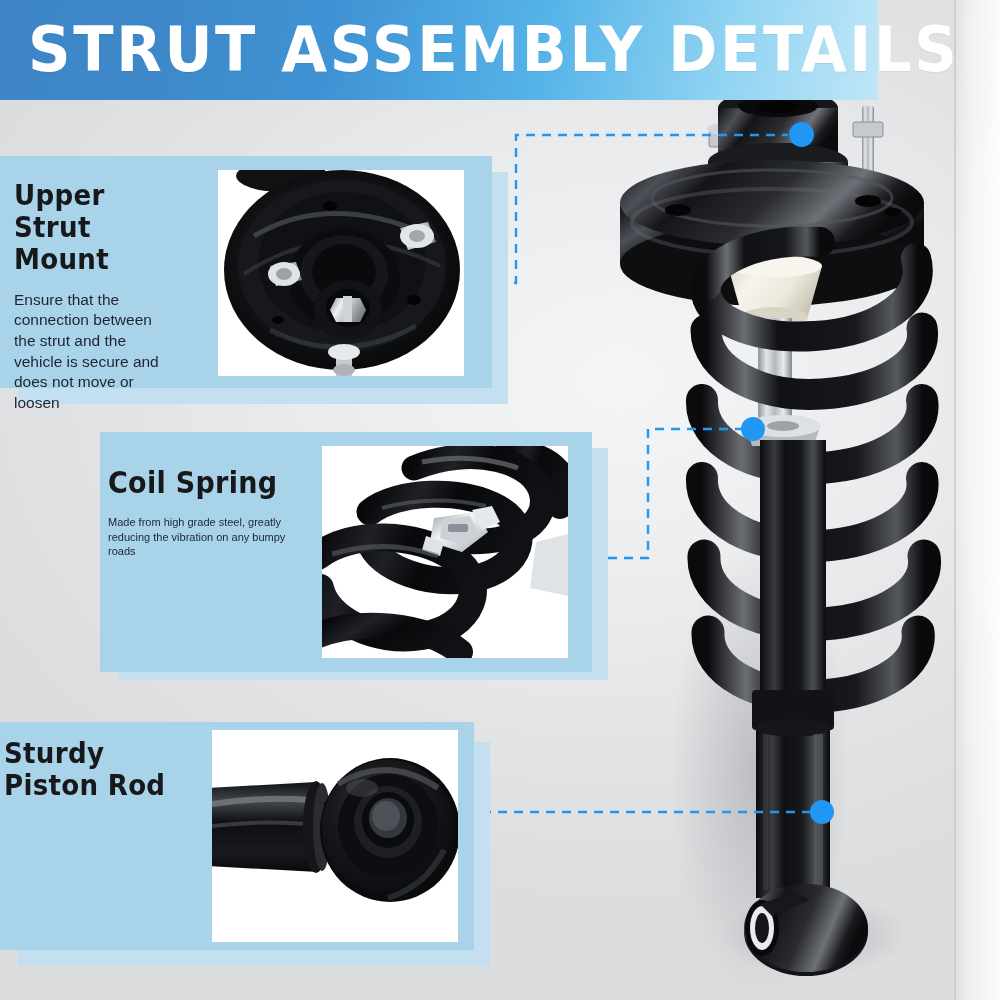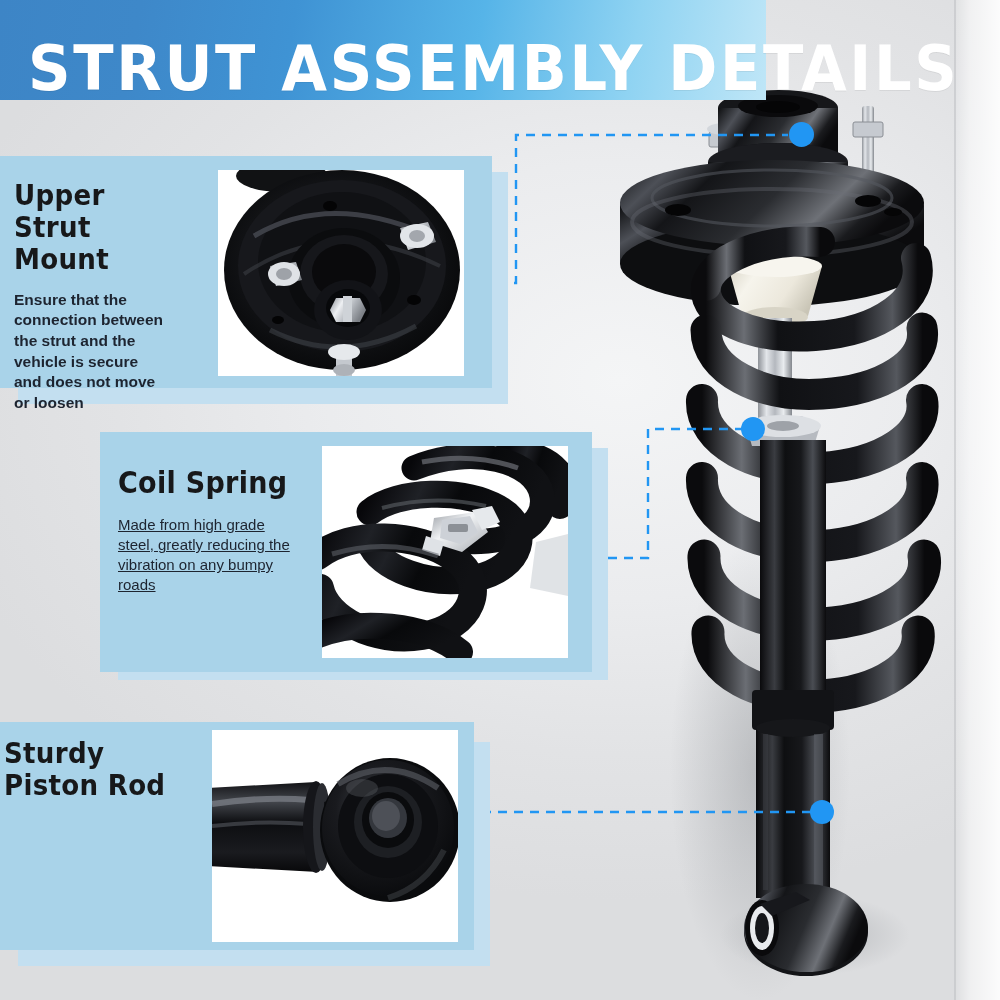--- a/index.html
+++ b/index.html
@@ -11,23 +11,23 @@
   .stage{position:relative;width:1000px;height:1000px;overflow:hidden;
     background:
       radial-gradient(ellipse 700px 520px at 62% 38%, #f4f5f6 0%, #ebecee 42%, #e2e3e5 72%, #dcdddf 100%);
   }
   
   .bg-seam{position:absolute;top:0;right:0;width:46px;height:1000px;
     background:linear-gradient(to right,rgba(255,255,255,0) 0%,rgba(255,255,255,.55) 35%,rgba(255,255,255,.9) 100%);}
   .bg-seam2{position:absolute;top:0;right:44px;width:2px;height:1000px;background:rgba(190,192,195,.55);}
 
   
-  .banner{position:absolute;left:0;top:0;width:766px;height:100px;
+  .banner{position:absolute;left:0;top:0;width:878px;height:100px;
     background:linear-gradient(100deg,#3d85c6 0%,#3e88c9 18%,#3f93d4 38%,#56b4e8 62%,#8fd3f2 82%,#bfe6f7 100%);
-    display:flex;align-items:flex-end;}
+    display:flex;align-items:center;}
   .banner-title{
     margin:0 0 0 28px;
     font-family:"DejaVu Sans Condensed","Liberation Sans Narrow","Liberation Sans",sans-serif;
     font-weight:700;font-size:62px;line-height:1;letter-spacing:2.5px;
     color:#ffffff;white-space:nowrap;
     transform:scaleX(1.06);transform-origin:left center;
     text-shadow:0 1px 0 rgba(0,0,0,.06);
   }
   
   .banner-title-wrap{position:relative;}
@@ -232,21 +232,21 @@
   <svg class="conn" style="left:466px;top:800px;width:360px;height:24px;" viewBox="0 0 360 24">
     <line x1="0" y1="12" x2="348" y2="12" stroke="#2196f3" stroke-width="2.4" stroke-dasharray="9 7"></line>
   </svg>
   <div class="dot" style="left:810px;top:800px;width:24px;height:24px;"></div>
 
   <div class="card-shadow" style="left:18px;top:172px;width:490px;height:232px;"></div>
   <div class="card" style="left:0px;top:156px;width:492px;height:232px;">
     <div class="card-inner">
       <div class="card-text" style="padding:24px 10px 4px 14px;width:177px;">
         <h2 class="card-h" style="font-size:29px;line-height:1.10;margin-bottom:14px;">Upper  Strut Mount</h2>
-        <p class="card-p" style="font-size:15.5px;line-height:1.33;font-weight:bold;">Ensure that the connection between the strut and the vehicle is secure and does not move or loosen</p>
+        <p class="card-p" style="font-size:15.5px;line-height:1.33;">Ensure that the connection between the strut and the vehicle is secure and does not move or loosen</p>
       </div>
     </div>
 
     <div class="photo" style="left:218px;top:14px;width:246px;height:206px;">
       <svg class="photo-svg" viewBox="0 0 246 206" xmlns="http://www.w3.org/2000/svg">
         <defs>
           <radialGradient id="p1a" cx="0.48" cy="0.46" r="0.62">
             <stop offset="0%" stop-color="#3a3d43"></stop>
             <stop offset="42%" stop-color="#1b1c20"></stop>
             <stop offset="78%" stop-color="#0c0d0f"></stop>
@@ -295,23 +295,23 @@
         <ellipse cx="112" cy="36" rx="7" ry="5" fill="#040405"></ellipse>
         <ellipse cx="196" cy="130" rx="7" ry="5" fill="#040405"></ellipse>
         <ellipse cx="60" cy="150" rx="6" ry="4" fill="#040405"></ellipse>
       </svg>
     </div>
   </div>
 
   <div class="card-shadow" style="left:118px;top:448px;width:490px;height:232px;"></div>
   <div class="card" style="left:100px;top:432px;width:492px;height:240px;">
     <div class="card-inner">
-      <div class="card-text" style="padding:34px 10px 0 18px;width:210px;">
+      <div class="card-text" style="padding:34px 10px 0 8px;width:210px;">
         <h2 class="card-h" style="font-size:30px;line-height:1.10;margin-bottom:16px;">Coil  Spring</h2>
-        <p class="card-p" style="font-size:15px;line-height:1.34;text-decoration:underline;">Made from high grade steel, greatly reducing the vibration on any bumpy roads</p>
+        <p class="card-p" style="font-size:11px;line-height:1.34;">Made from high grade steel, greatly reducing the vibration on any bumpy roads</p>
       </div>
     </div>
 
     <div class="photo" style="left:222px;top:14px;width:246px;height:212px;">
       <svg class="photo-svg" viewBox="0 0 246 212" xmlns="http://www.w3.org/2000/svg">
         <defs>
           <linearGradient id="p2c" x1="0" y1="0" x2="1" y2="0.3">
             <stop offset="0%" stop-color="#07070a"></stop>
             <stop offset="30%" stop-color="#1f2126"></stop>
             <stop offset="55%" stop-color="#08090b"></stop>

